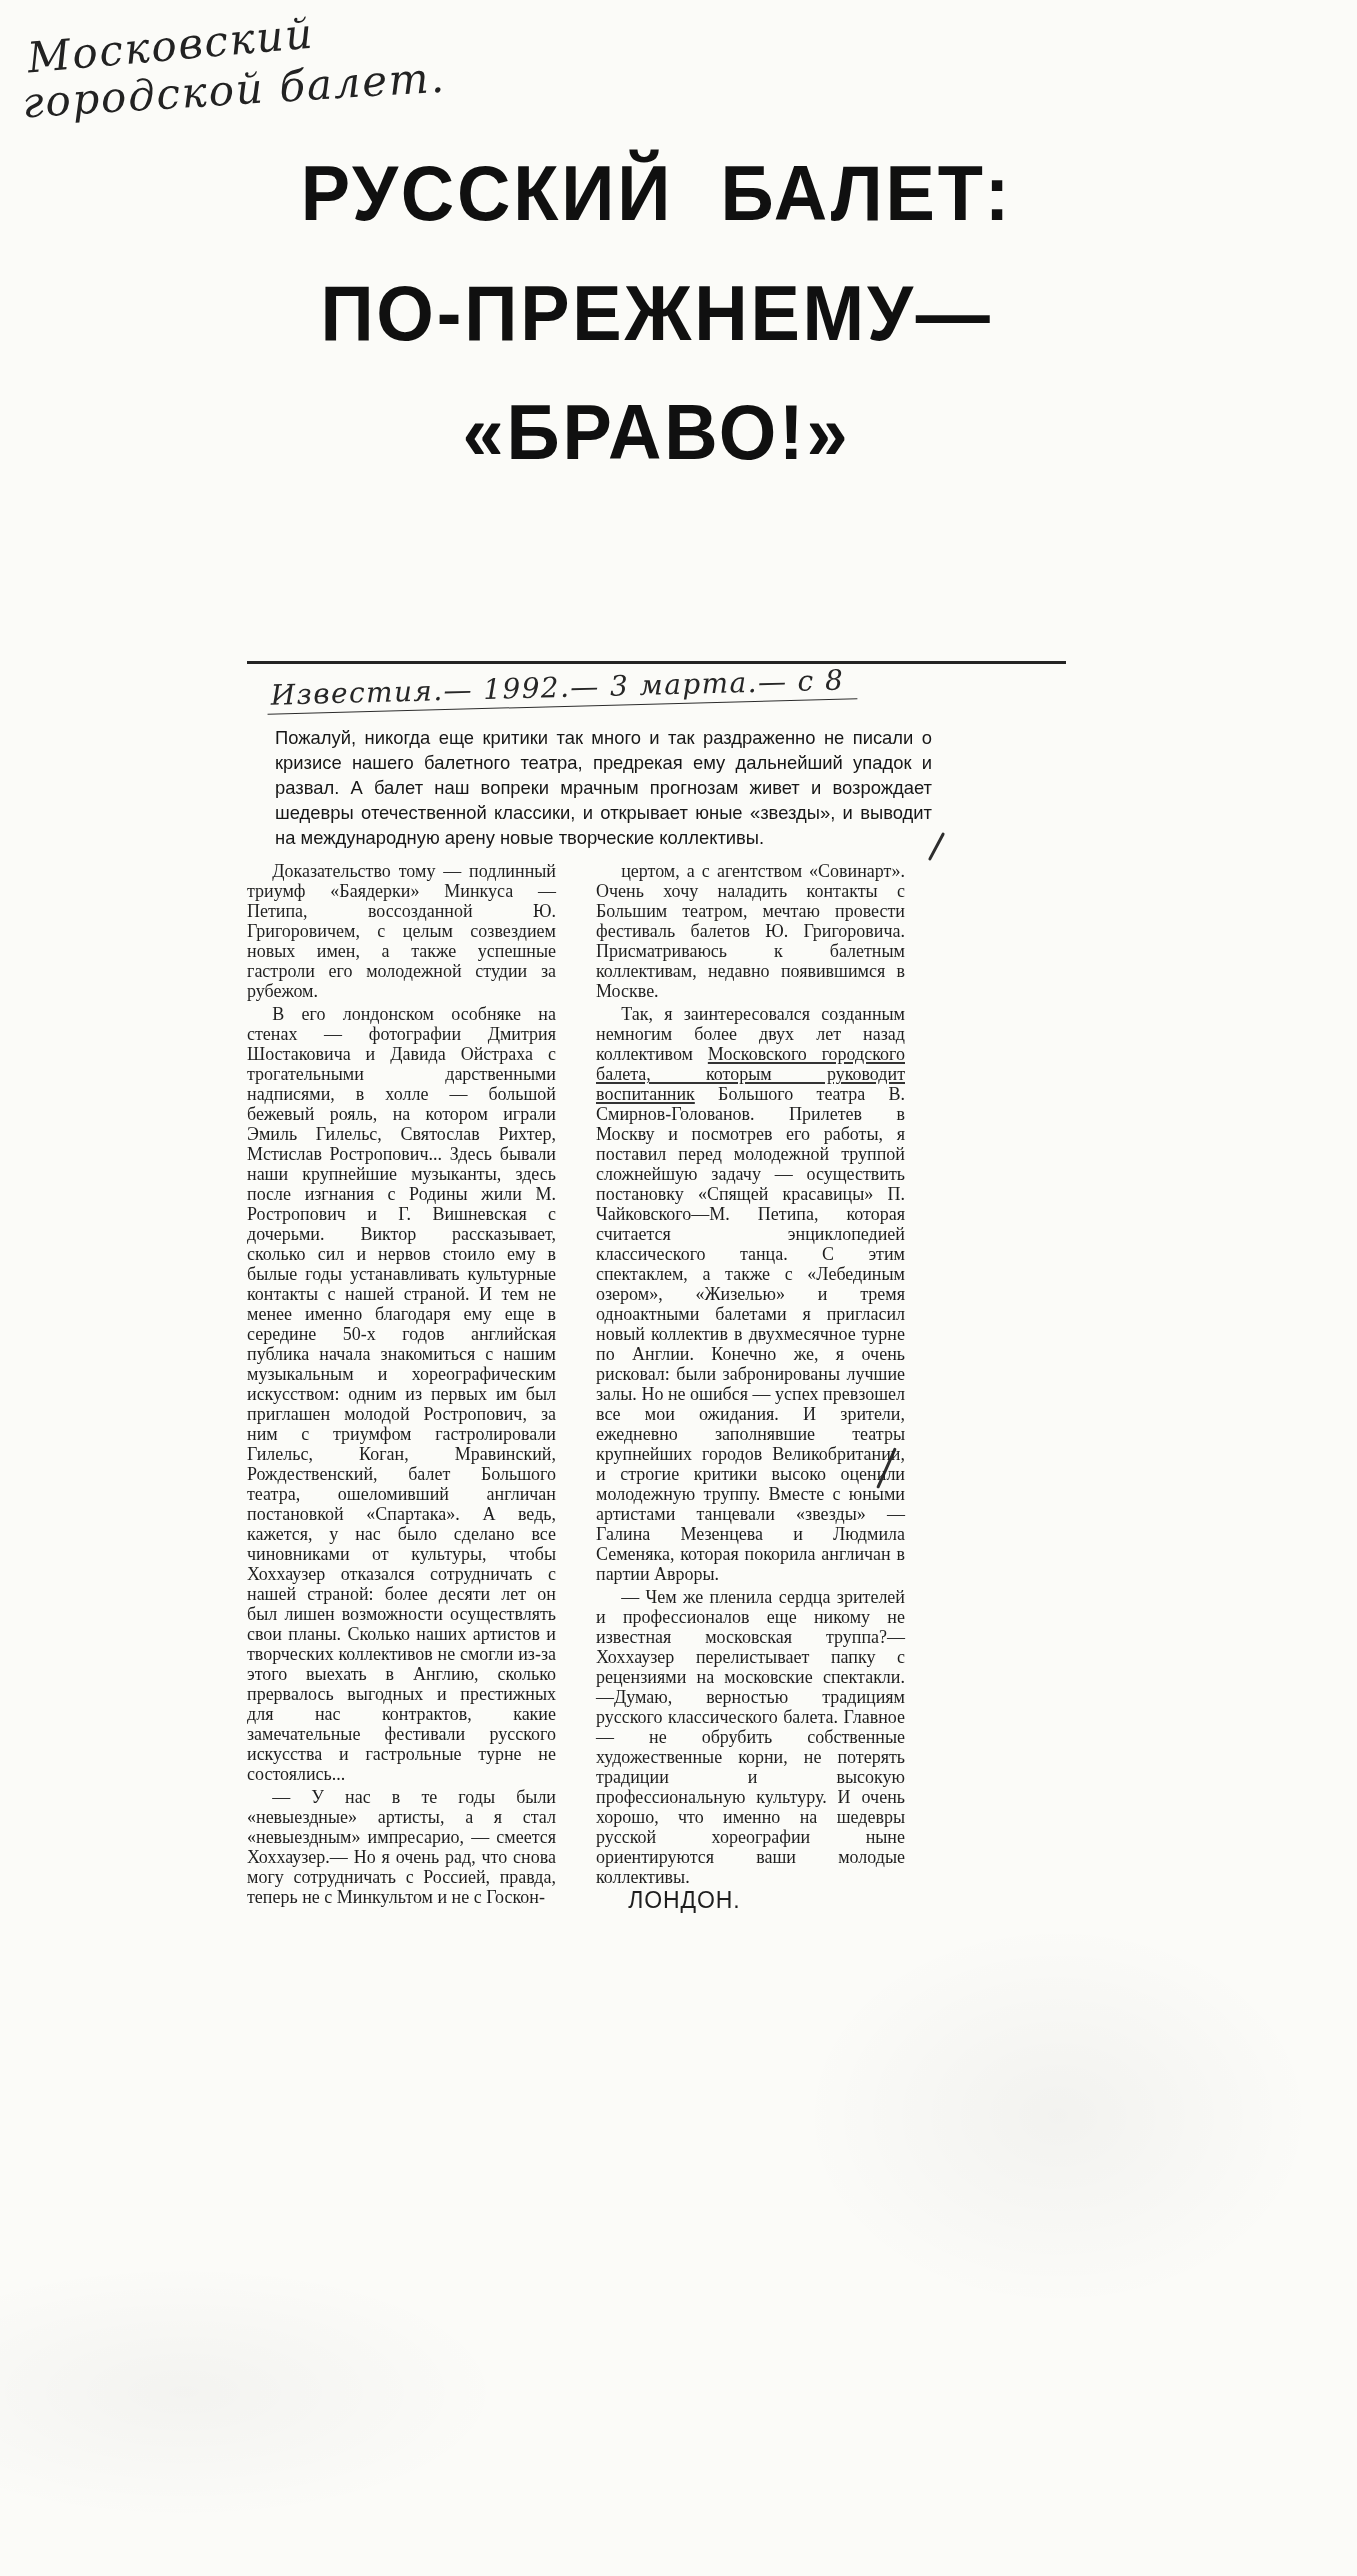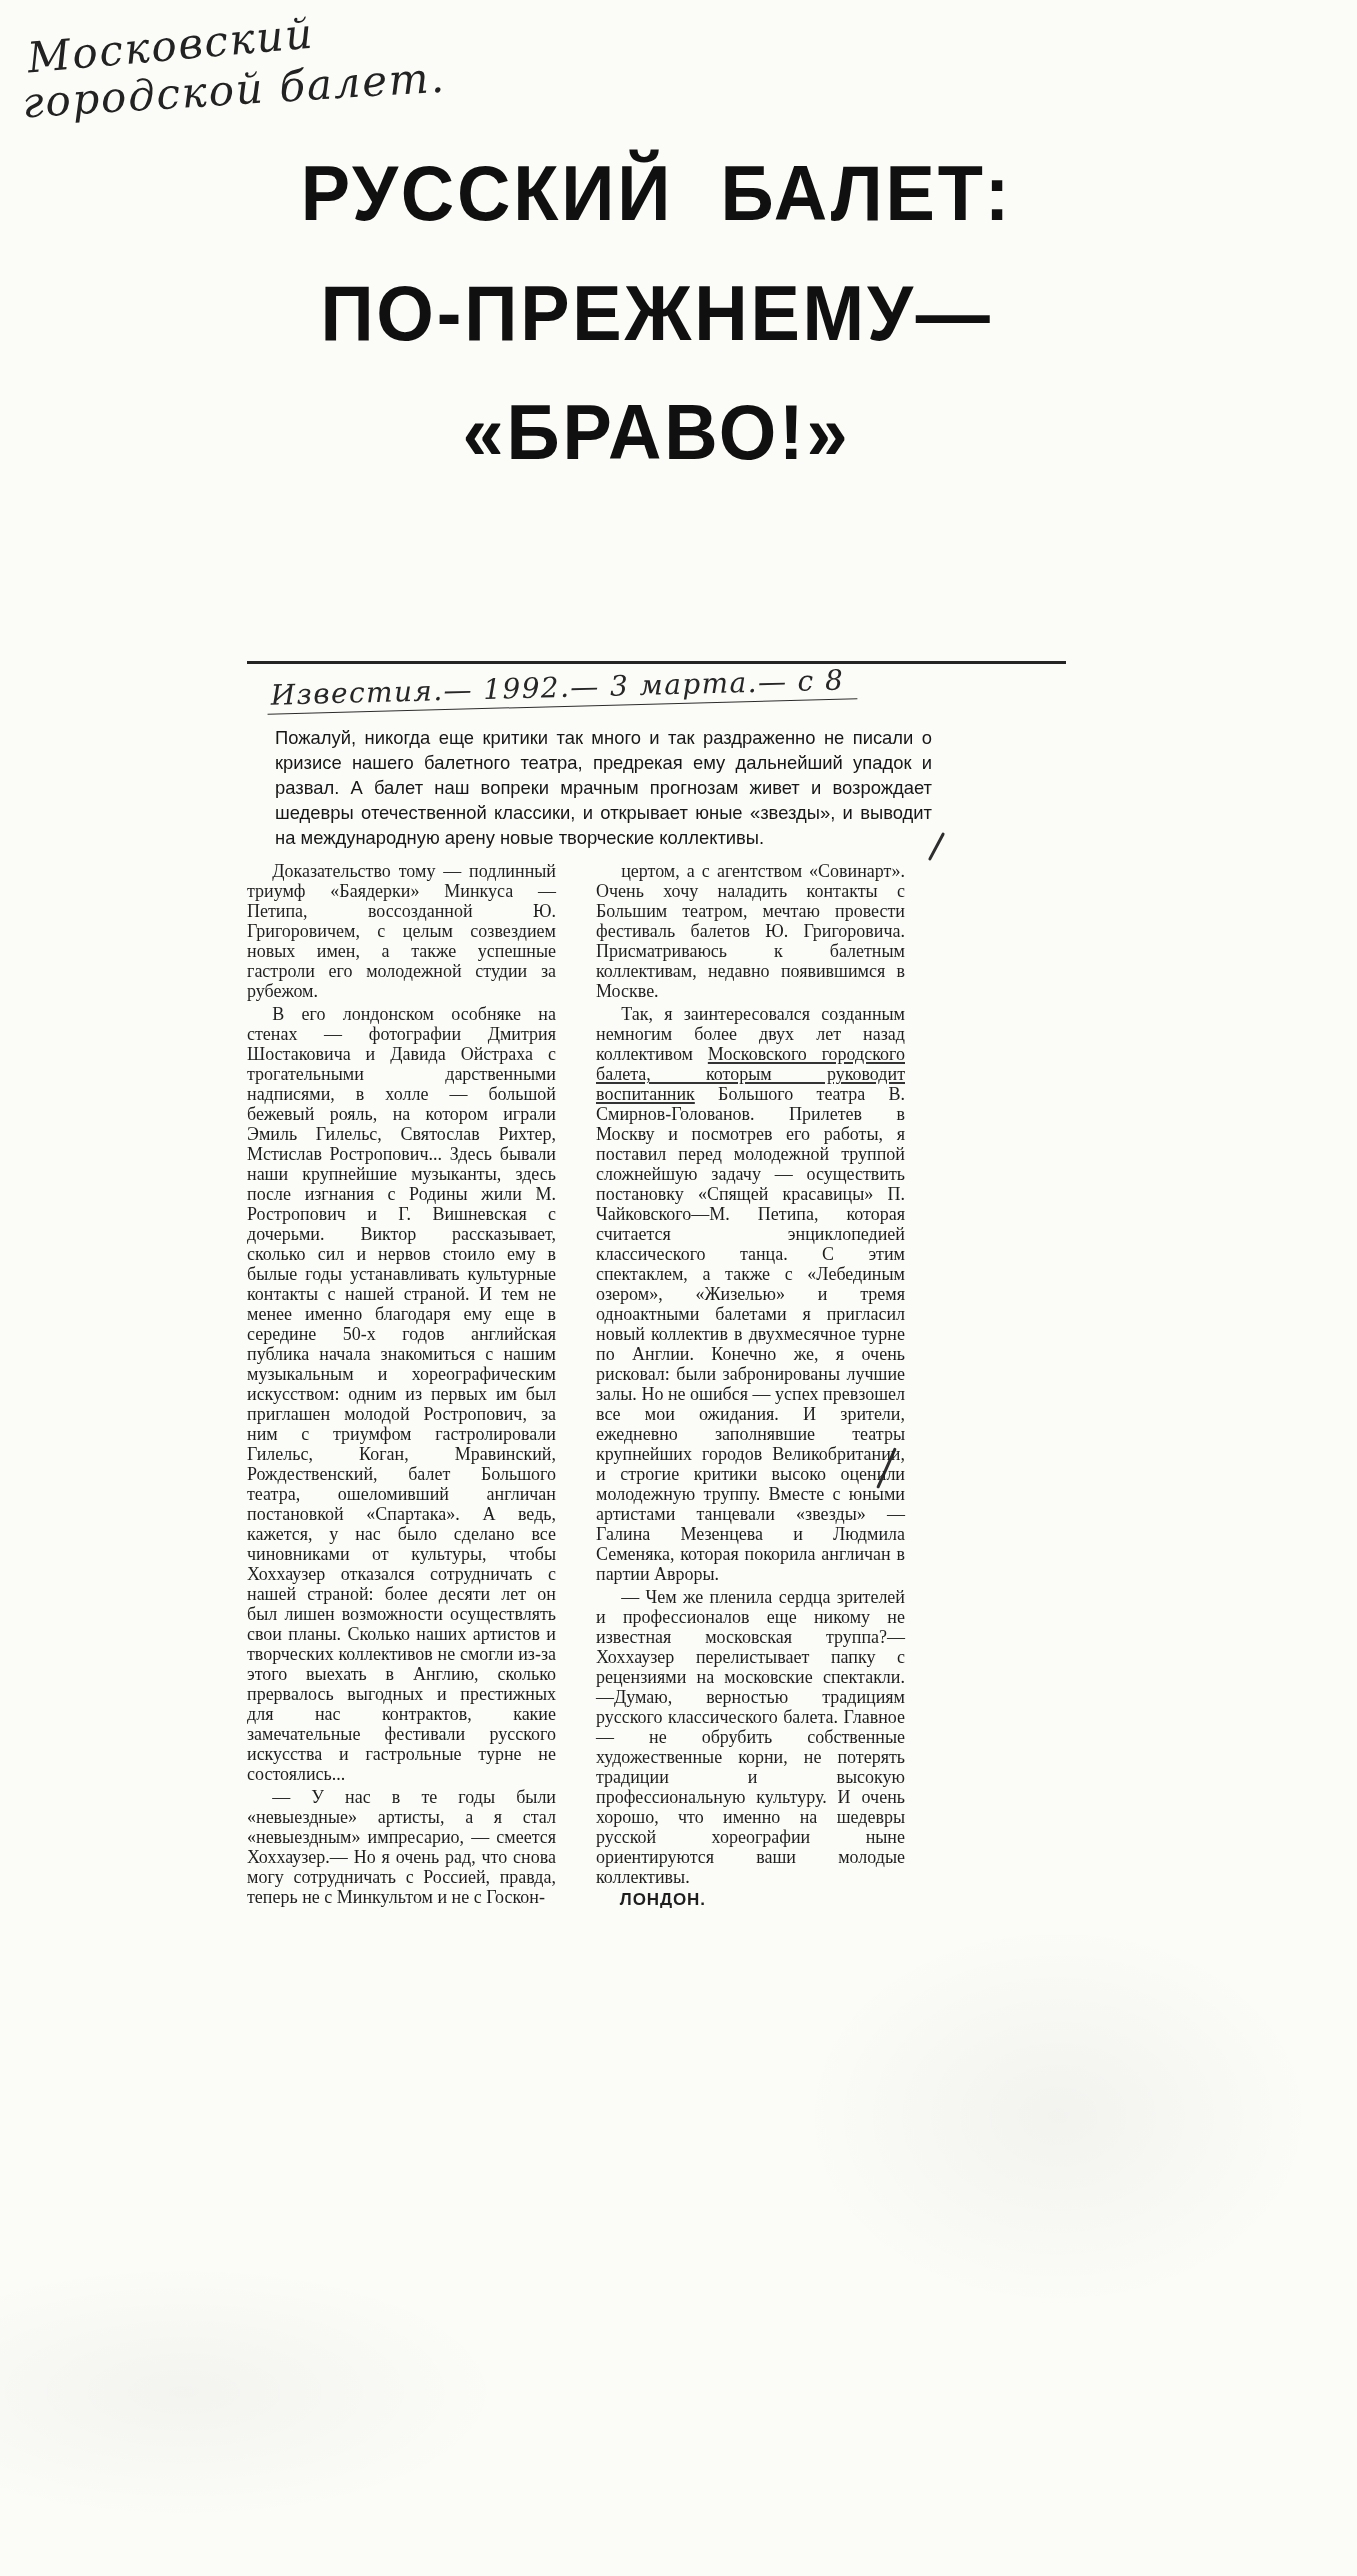--- a/index.html
+++ b/index.html
@@ -100,22 +100,22 @@
     font-size: 18px;
     line-height: 20px;
     text-align: justify;
     color: #1e1e1e;
   }
   .col p { text-indent: 1.4em; margin: 0; }
   .col p + p { margin-top: 2.8px; }
 
   .dateline {
     font-family: "Liberation Sans", sans-serif;
-    font-weight: bold;
-    font-size: 17px;
+    font-weight: normal;
+    font-size: 23px;
     letter-spacing: 0.9px;
     margin-top: 7.4px;
     text-indent: 1.4em;
   }
 
   u.pen {
     text-decoration-color: #333;
     text-decoration-thickness: 1.8px;
     text-underline-offset: 1.8px;
   }

